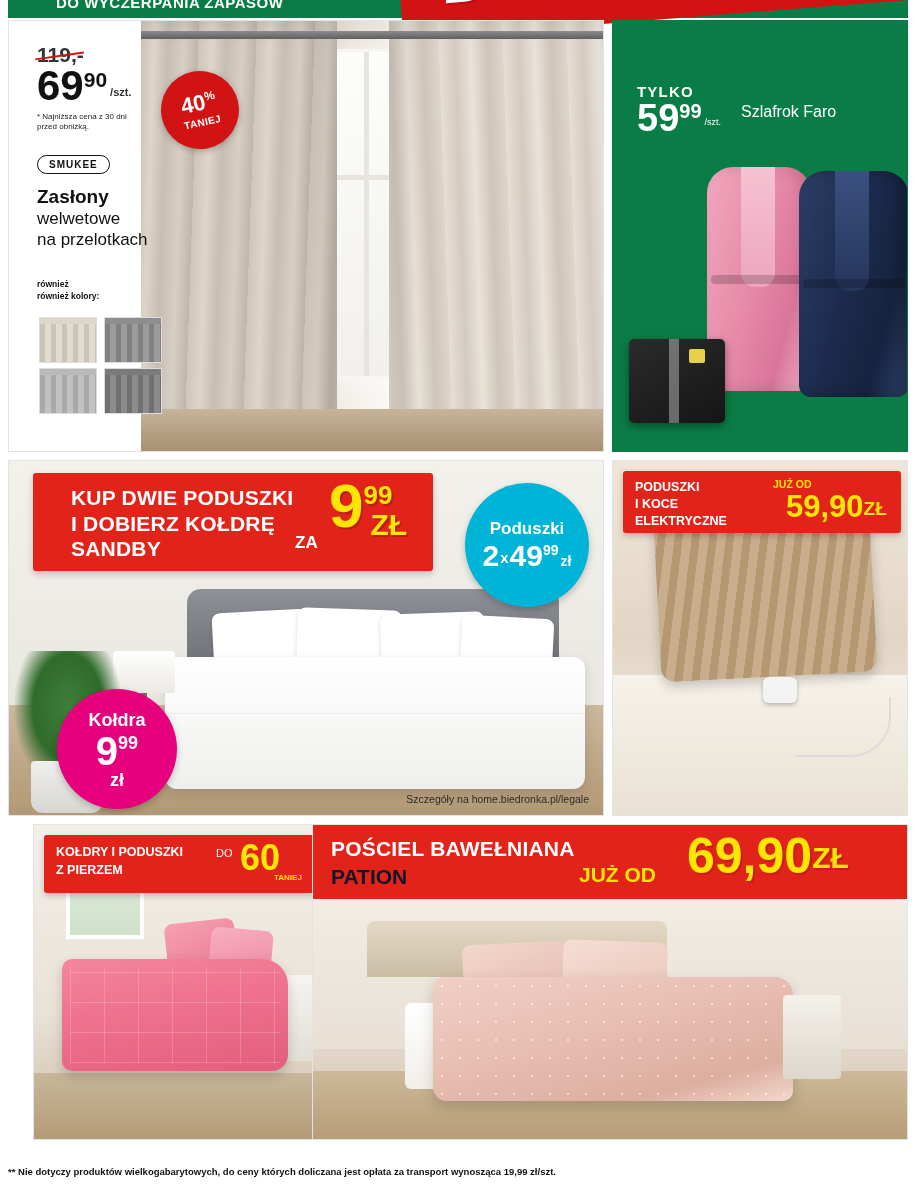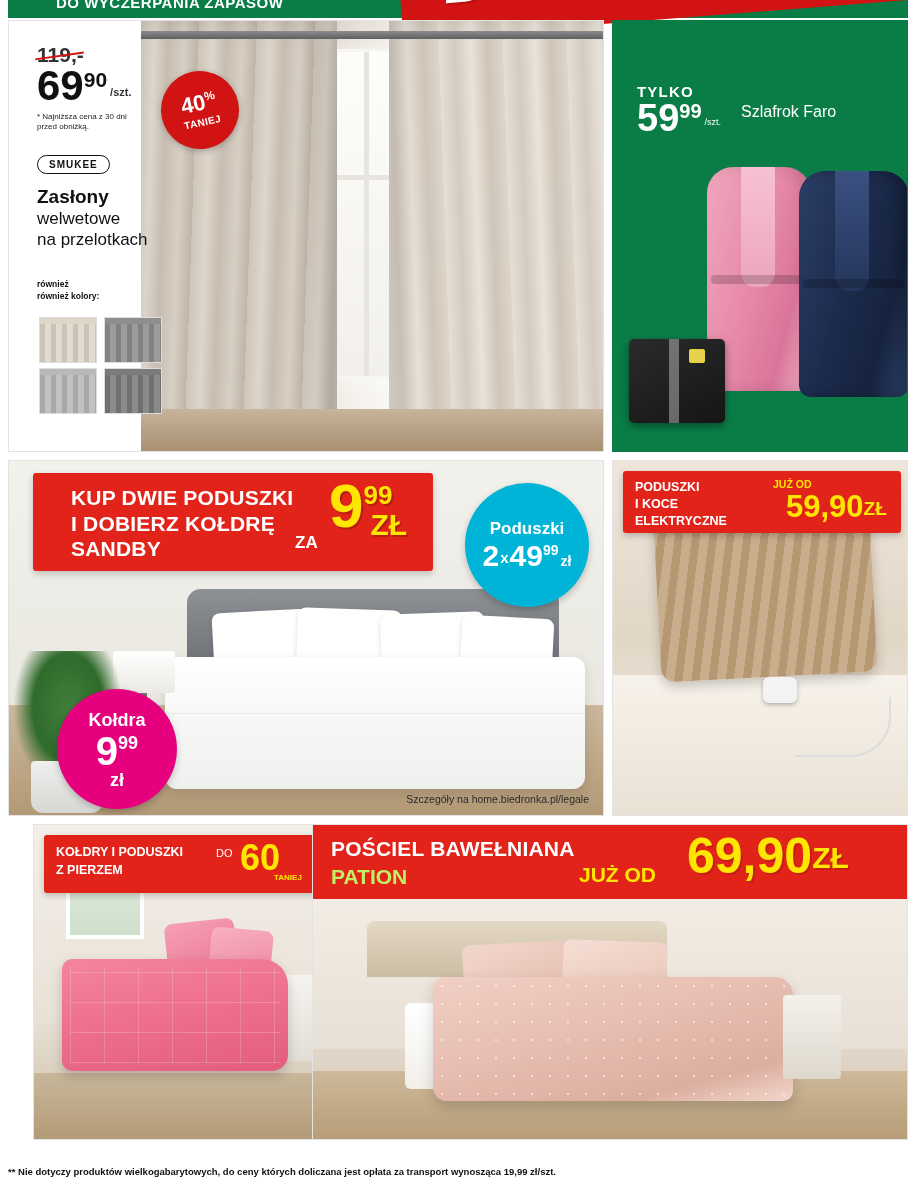--- a/index.html
+++ b/index.html
@@ -410,21 +410,21 @@
     position: absolute; left: 312px; top: 824px; width: 596px; height: 316px;
     background: #fff; border: 1px solid #e3e3e3; overflow: hidden;
   }
   .bedding-header {
     position: absolute; left: 0; top: 0; width: 100%; height: 74px; background: #e2231a;
   }
   .bedding-header .t1 {
     position: absolute; left: 18px; top: 12px; color: #fff; font-weight: bold; font-size: 21px; letter-spacing: 0.2px;
   }
   .bedding-header .t2 {
-    position: absolute; left: 18px; top: 40px; color: #bef264; font-weight: bold; font-size: 21px;
+    position: absolute; left: 18px; top: 40px; color: #0f172a; font-weight: bold; font-size: 21px;
   }
   .bedding-header .od {
     position: absolute; left: 266px; top: 38px; color: #ffe600; font-weight: bold; font-size: 21px;
   }
   .bedding-header .price {
     position: absolute; left: 374px; top: 2px; color: #ffe600; font-weight: bold; font-size: 50px;
     display: flex; align-items: flex-start; text-shadow: 2px 2px 0 rgba(0,0,0,0.12);
   }
   .bedding-header .price .zl { font-size: 30px; margin-top: 14px; }
   .bedding-photo {

